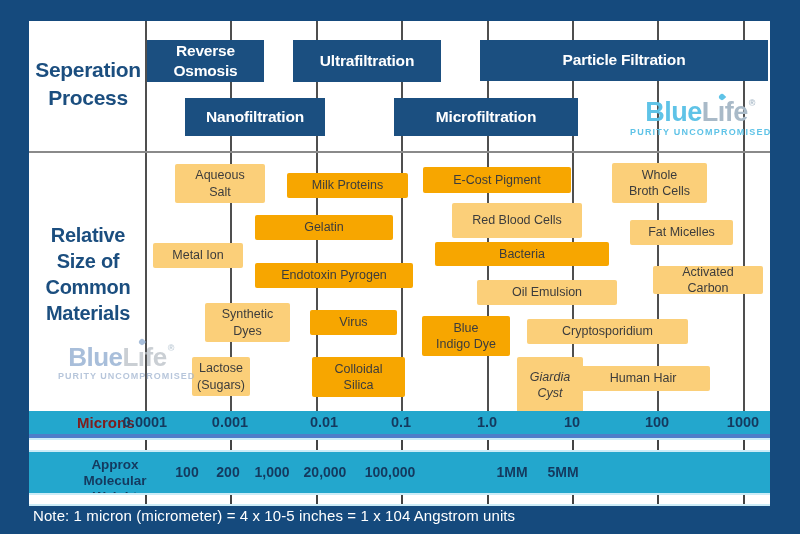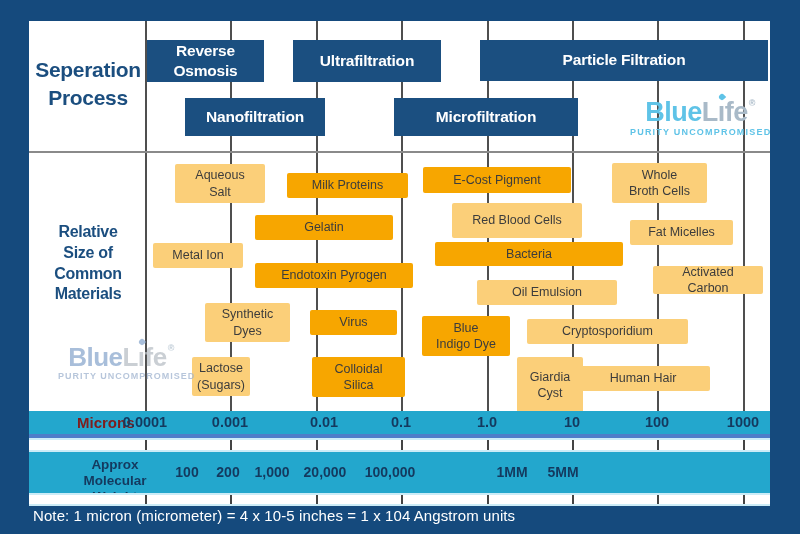--- a/index.html
+++ b/index.html
@@ -5,21 +5,21 @@
   html,body{margin:0;padding:0;}
   .canvas{position:relative;width:800px;height:534px;background:#154A7D;
     font-family:"Liberation Sans",sans-serif;overflow:hidden;}
   .white-area{position:absolute;left:29px;top:21px;width:741px;height:390px;background:#ffffff;}
   .gridline{position:absolute;top:21px;height:390px;width:2px;background:#4F4F4F;}
   .h-divider{position:absolute;left:29px;top:151px;width:741px;height:2px;background:#8A8A8A;}
 
   .sep-heading{position:absolute;left:30px;top:56px;width:116px;text-align:center;
     font-weight:bold;font-size:21px;line-height:1.35;color:#1B4E7F;white-space:pre-line;letter-spacing:-.3px;}
   .rel-heading{position:absolute;left:30px;top:222px;width:116px;text-align:center;
-    font-weight:bold;font-size:16px;line-height:1.3;color:#1B4E7F;white-space:pre-line;letter-spacing:-.3px;}
+    font-weight:bold;font-size:20px;line-height:1.3;color:#1B4E7F;white-space:pre-line;letter-spacing:-.3px;}
 
   .bar{position:absolute;background:#1B4F80;color:#fff;font-weight:bold;font-size:15.5px;
     display:flex;align-items:center;justify-content:center;text-align:center;
     white-space:pre-line;line-height:1.3;letter-spacing:-.2px;}
 
   .material{position:absolute;display:flex;align-items:center;justify-content:center;
     text-align:center;font-size:12.5px;color:#3C3C3C;white-space:pre-line;line-height:1.3;border-radius:2px;}
   .material.light{background:#FBCF79;}
   .material.dark{background:#F7A600;}
 
@@ -95,36 +95,36 @@
       <div class="material light" style="left: 175px; top: 164px; width: 90px; height: 39px;">Aqueous
 Salt</div>
       <div class="material dark" style="left: 287px; top: 173px; width: 121px; height: 25px;">Milk Proteins</div>
       <div class="material dark" style="left: 423px; top: 167px; width: 148px; height: 26px;">E-Cost Pigment</div>
       <div class="material light" style="left: 612px; top: 163px; width: 95px; height: 40px;">Whole
 Broth Cells</div>
       <div class="material dark" style="left: 255px; top: 215px; width: 138px; height: 25px;">Gelatin</div>
       <div class="material light" style="left: 452px; top: 203px; width: 130px; height: 35px;">Red Blood Cells</div>
       <div class="material light" style="left: 630px; top: 220px; width: 103px; height: 25px;">Fat Micelles</div>
       <div class="material light" style="left: 153px; top: 243px; width: 90px; height: 25px;">Metal Ion</div>
-      <div class="material dark" style="left: 435px; top: 242px; width: 188px; height: 24px; text-align: right;">Bacteria</div>
+      <div class="material dark" style="left: 435px; top: 242px; width: 174px; height: 24px; text-align: right;">Bacteria</div>
       <div class="material dark" style="left: 255px; top: 263px; width: 158px; height: 25px;">Endotoxin Pyrogen</div>
       <div class="material light" style="left: 477px; top: 280px; width: 140px; height: 25px;">Oil Emulsion</div>
       <div class="material light" style="left: 653px; top: 266px; width: 110px; height: 28px;">Activated
 Carbon</div>
       <div class="material light" style="left: 205px; top: 303px; width: 85px; height: 39px;">Synthetic
 Dyes</div>
       <div class="material dark" style="left: 310px; top: 310px; width: 87px; height: 25px;">Virus</div>
       <div class="material dark" style="left: 422px; top: 316px; width: 88px; height: 40px;">Blue
 Indigo Dye</div>
       <div class="material light" style="left: 527px; top: 319px; width: 161px; height: 25px;">Cryptosporidium</div>
       <div class="material light" style="left: 192px; top: 357px; width: 58px; height: 39px;">Lactose
 (Sugars)</div>
       <div class="material dark" style="left: 312px; top: 357px; width: 93px; height: 40px;">Colloidal
 Silica</div>
-      <div class="material light" style="left: 517px; top: 357px; width: 66px; height: 56px;">Giardia
+      <div class="material light" style="left: 517px; top: 357px; width: 66px; height: 56px; font-style: italic;">Giardia
 Cyst</div>
       <div class="material light" style="left: 576px; top: 366px; width: 134px; height: 25px;">Human Hair</div>
     </div>
 
   <div class="logo logo-main">
     <span class="logo-row">
       <span class="blue-part">Blue</span>
       <span class="gray-part">L</span>
       <span class="i-wrap gray-part"><span class="droplet"></span><span>ı</span></span>
       <span class="gray-part">fe</span>

